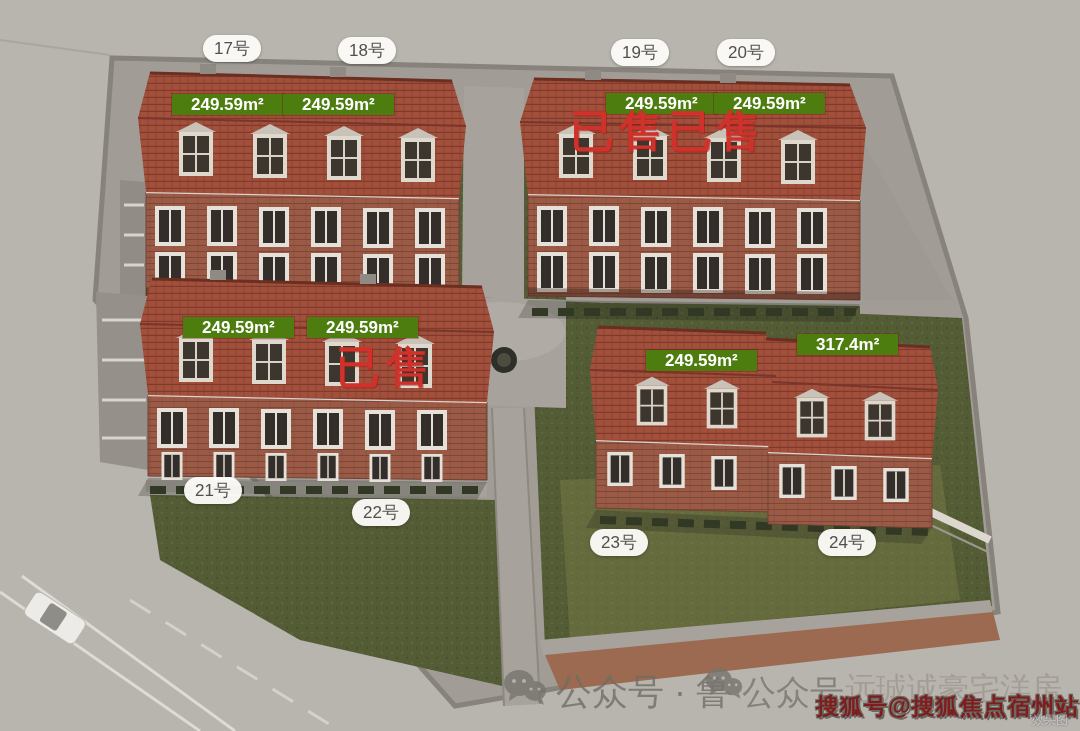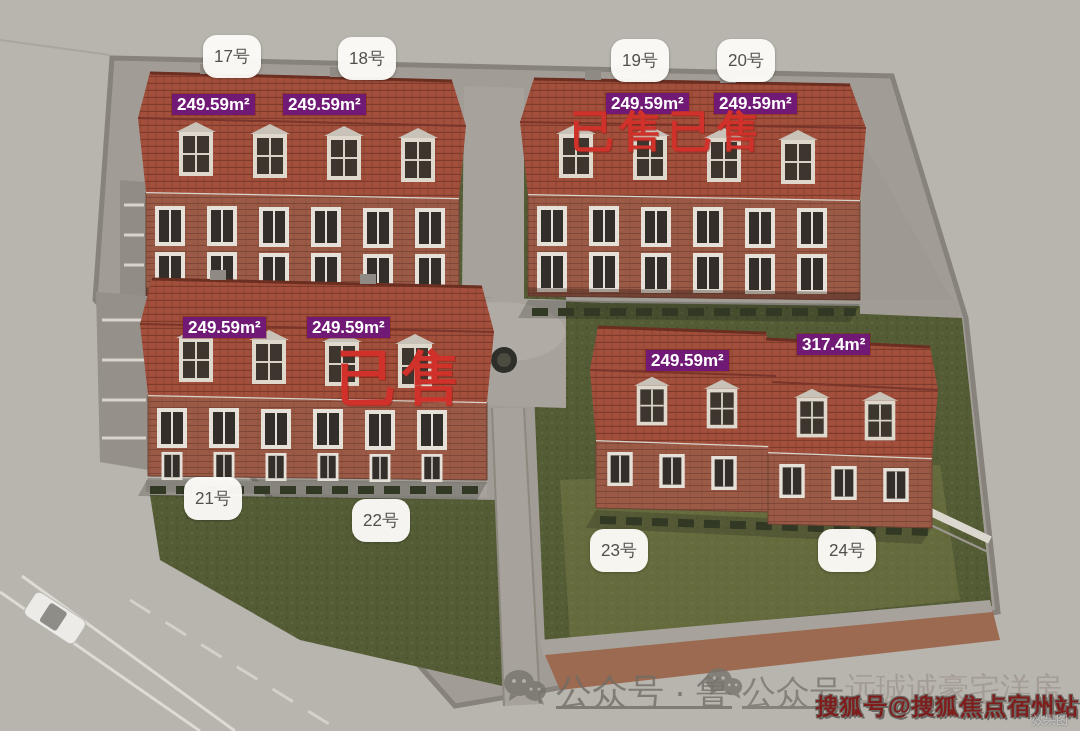--- a/index.html
+++ b/index.html
@@ -4,35 +4,35 @@
 <style>
   html,body{margin:0;padding:0;background:#2a2a2a;}
   .stage{
     position:relative;width:1080px;height:731px;overflow:hidden;
     background:#b8b4ae;font-family:"Liberation Sans",sans-serif;
   }
   .scene{position:absolute;left:0;top:0;z-index:0;}
   .overlay{position:absolute;z-index:2;white-space:nowrap;}
   .pill{
     background:rgba(252,251,248,.96);color:#52504d;font-size:17px;
-    padding:10px 11px;border-radius:14px;box-shadow:0 1px 3px rgba(0,0,0,.28);
+    padding:2px 11px;border-radius:14px;box-shadow:0 1px 3px rgba(0,0,0,.28);
   }
   .badge{
-    background:#701a75;color:#ffffff;font-weight:bold;font-size:17px;
-    padding:0 5px;line-height:21px;letter-spacing:0;
+    background:#4d7c0f;color:#ffffff;font-weight:bold;font-size:17px;
+    padding:0 19px;line-height:21px;letter-spacing:0;
     box-shadow:0 0 0 1px rgba(120,20,20,.35);
   }
   .sold{
     color:#d0312a;font-weight:bold;letter-spacing:5px;
     text-shadow:1px 1px 0 rgba(140,25,18,.5);
     font-family:"DejaVu Sans","Liberation Sans",sans-serif;
   }
   .sold-big{font-size:44px;margin-left:16px;}
-  .sold-mid{font-size:60px;letter-spacing:6px;}
-  .wm{color:#6f6d66;font-size:36px;opacity:.78;z-index:3;text-decoration:underline;}
+  .sold-mid{font-size:44px;letter-spacing:6px;}
+  .wm{color:#6f6d66;font-size:36px;opacity:.78;z-index:3;}
   .wm2{font-size:34px;opacity:.7;}
   .wm3{font-size:31px;opacity:.42;color:#8a7f74;}
   .wm-icon{z-index:3;color:#76746d;opacity:.8;}
   .credit{
     z-index:4;color:#7f1d1d;font-weight:bold;font-size:23px;letter-spacing:1px;
     text-shadow:2px 2px 0 #6b6963,-1px -1px 0 #6b6963,1px -1px 0 #6b6963,-1px 1px 0 #6b6963;
   }
   .note{z-index:4;font-size:12px;color:rgba(255,255,255,.55);text-shadow:0 0 2px #555;text-align:right;}
 </style>
 </head>

